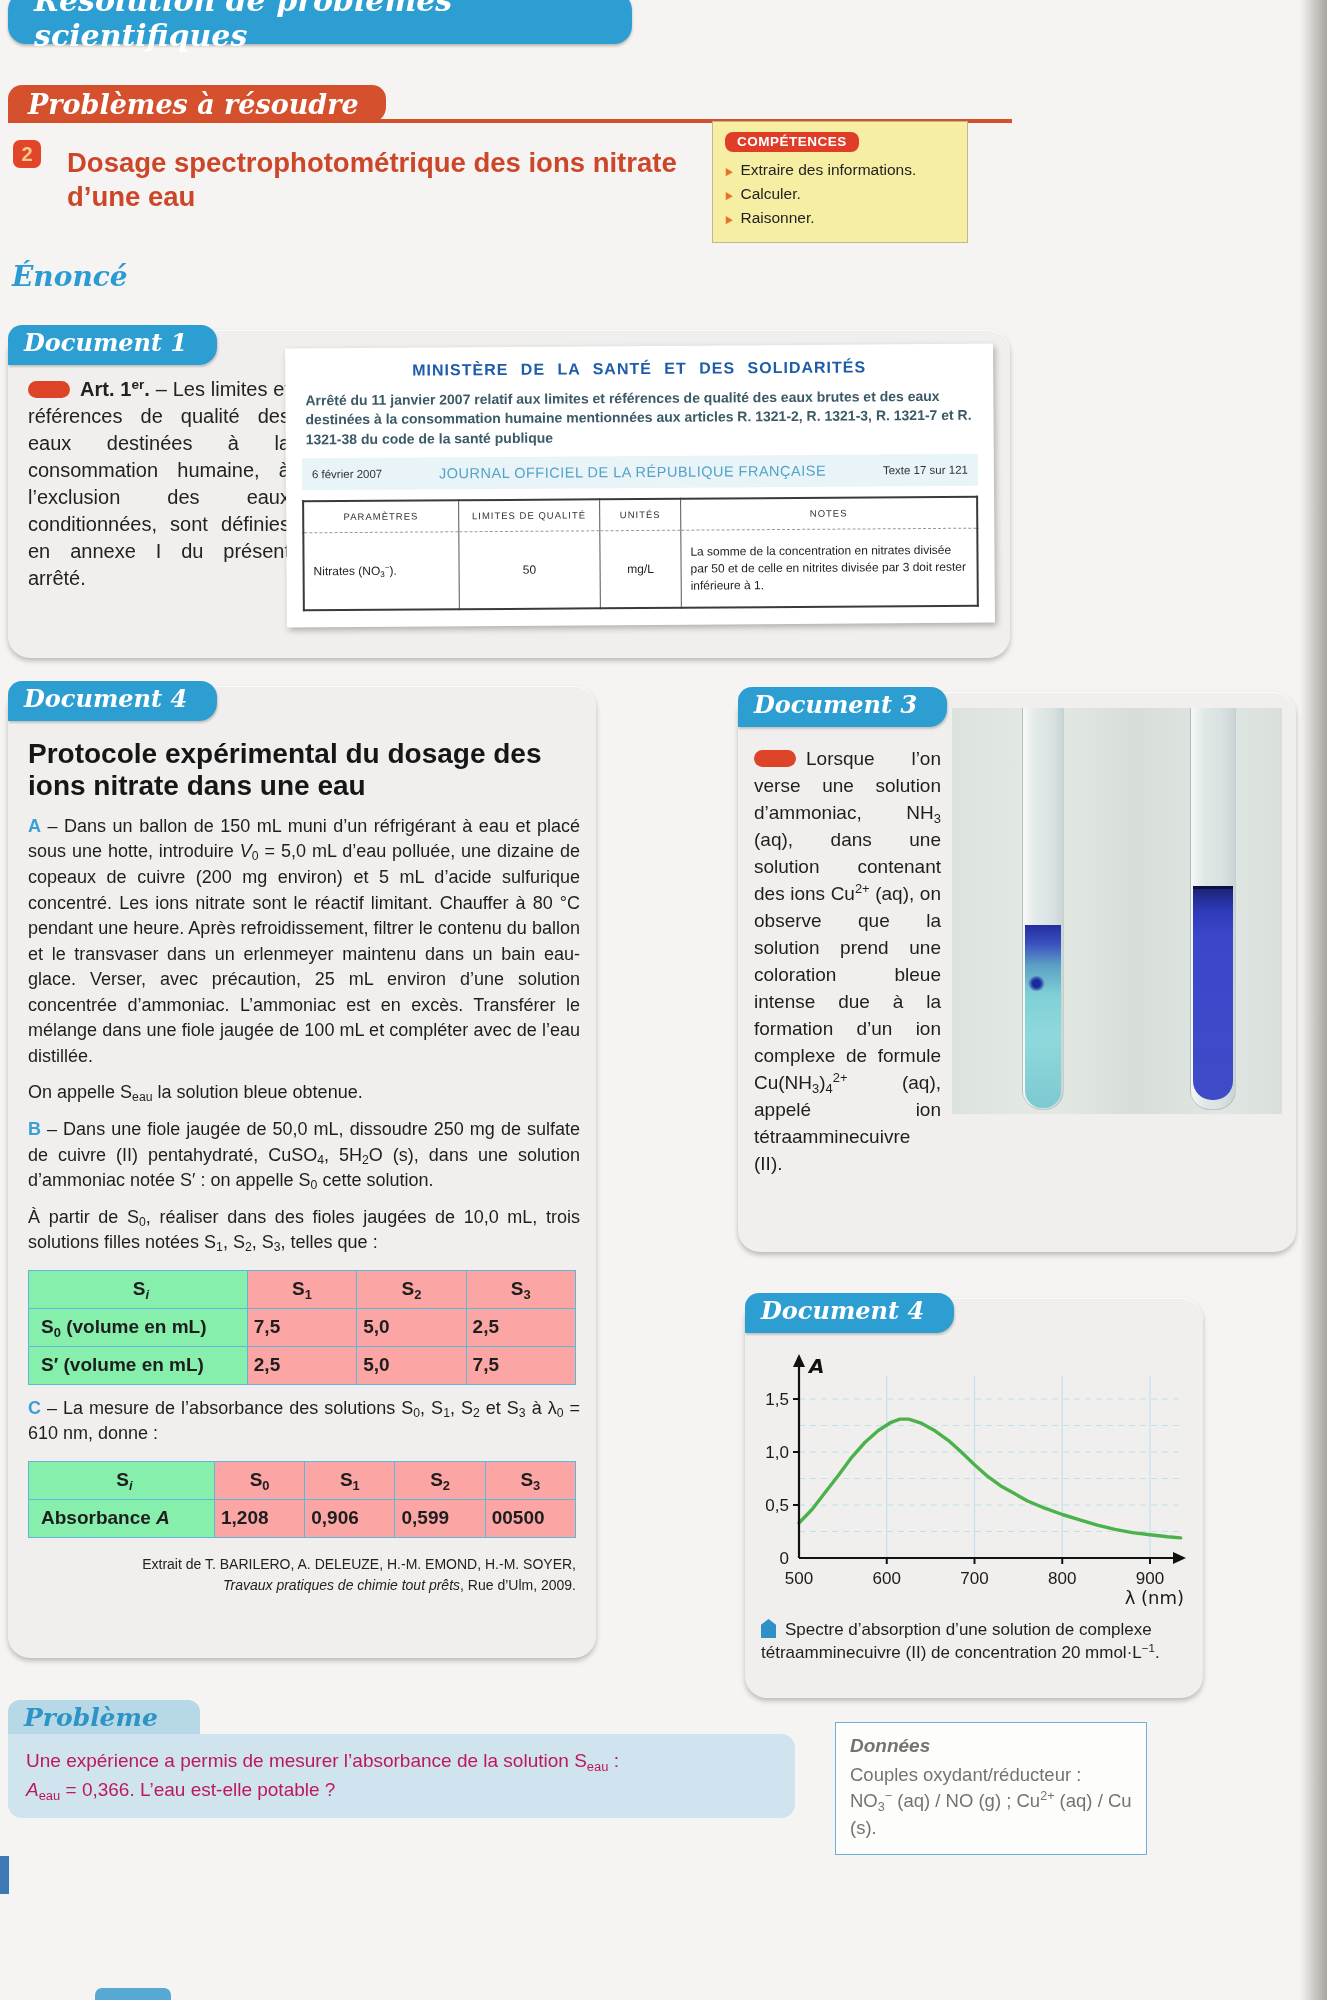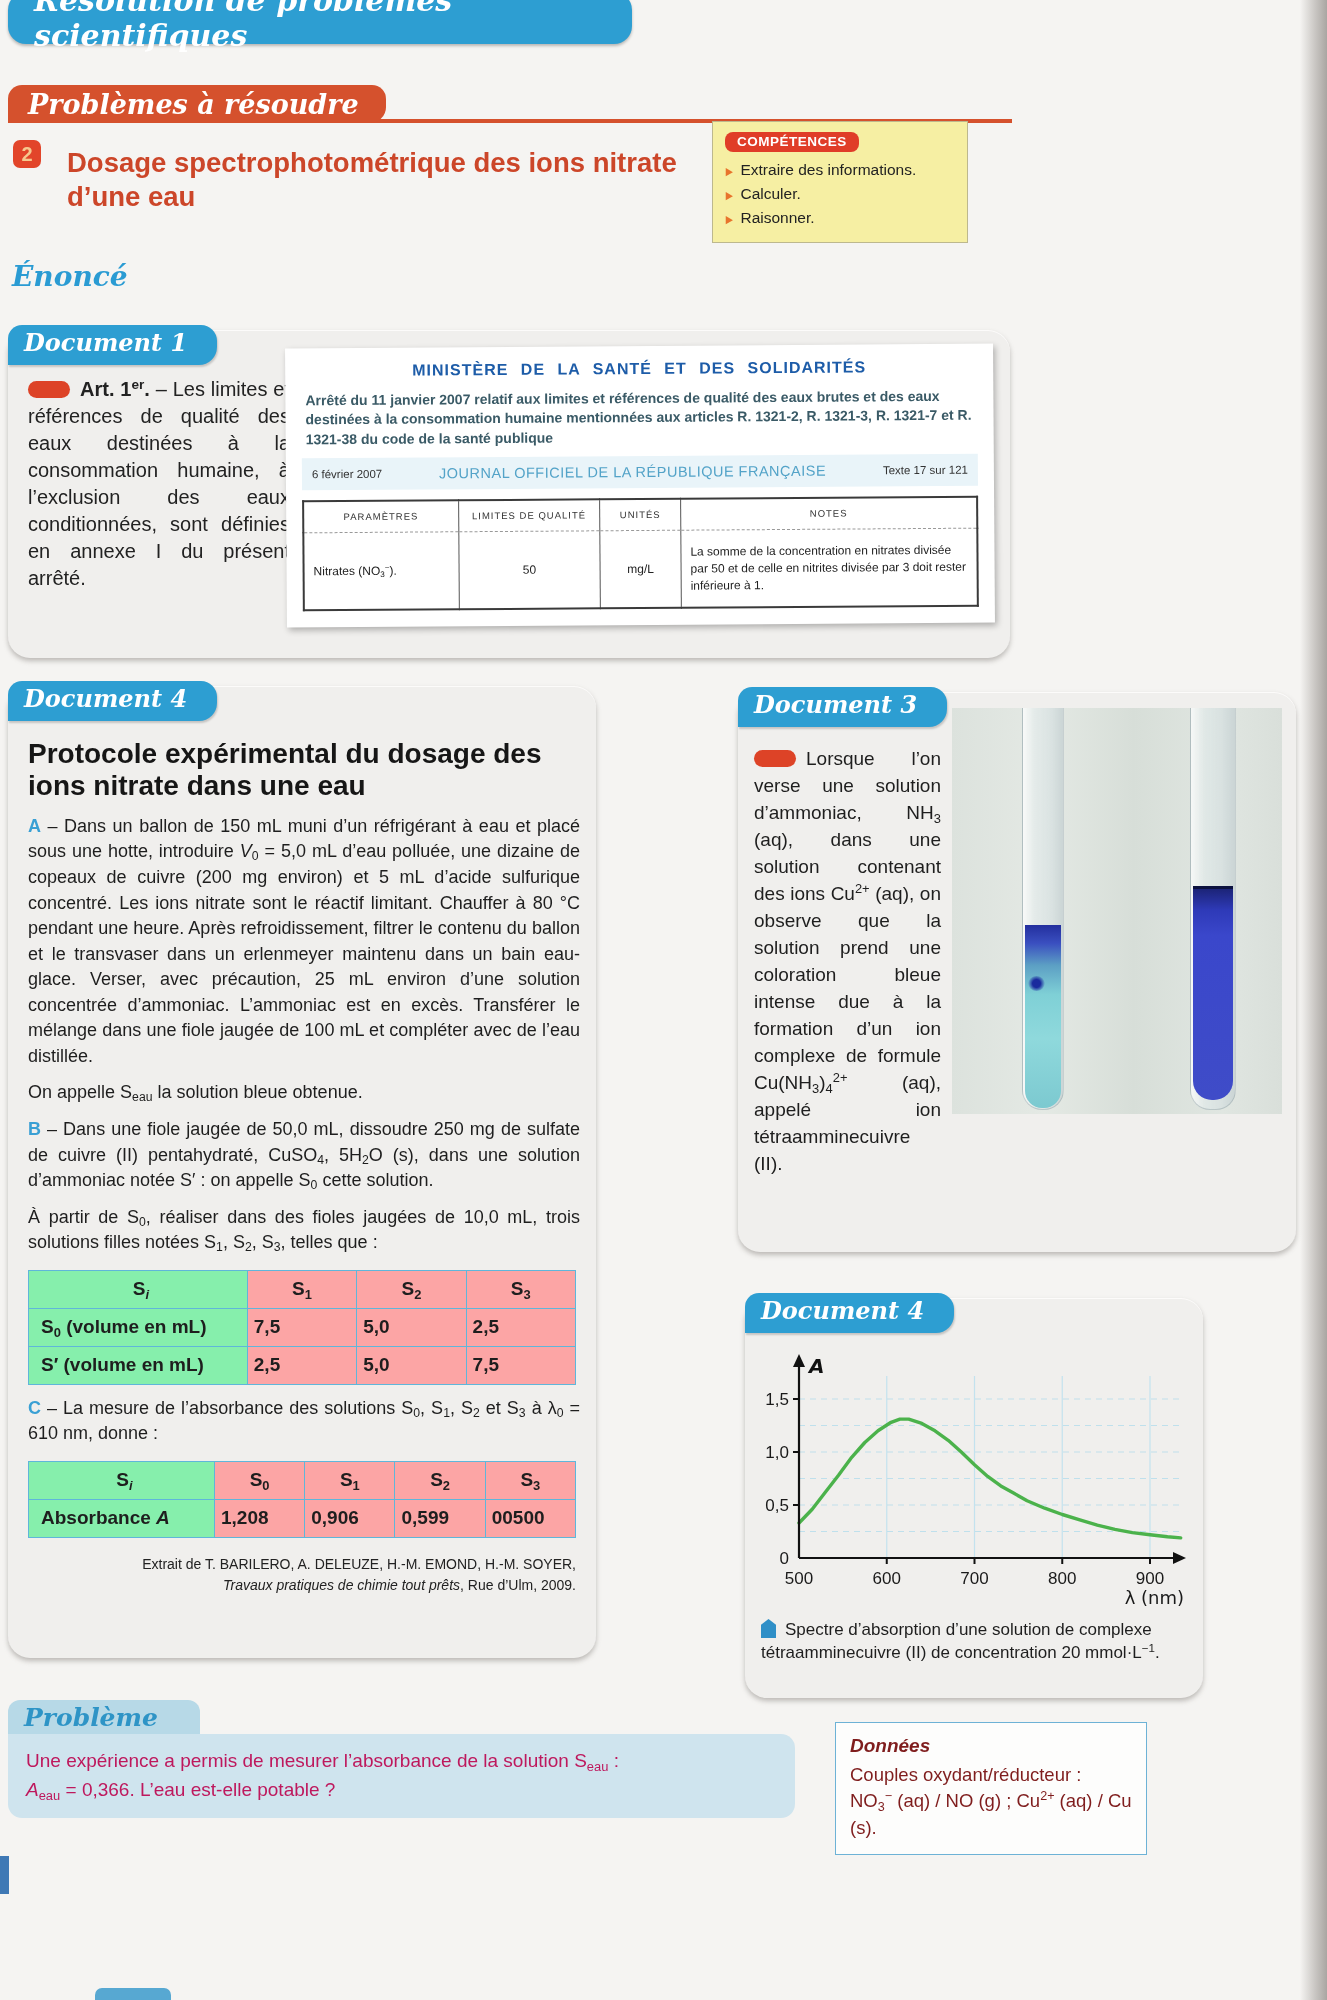--- a/index.html
+++ b/index.html
@@ -97,21 +97,21 @@
       clip-path:polygon(50% 0,100% 30%,100% 100%,0 100%,0 30%);margin-right:9px;vertical-align:-3px;}
   
   .prob-tab{position:absolute;left:8px;top:1700px;background:#b7d9e7;color:#2e94c6;
       font:bold italic 25px "DejaVu Serif",serif;padding:3px 42px 6px 16px;border-radius:12px 12px 0 0;}
   .prob-body{position:absolute;left:8px;top:1734px;width:787px;height:84px;background:#cfe4ee;
       border-radius:0 14px 14px 14px;padding:13px 18px;box-sizing:border-box;
       font-size:19px;line-height:1.5;color:#be185d;}
   .prob-body p{margin:0;}
   .donnees{position:absolute;left:835px;top:1722px;width:312px;background:#fdfdfc;
       border:1.6px solid #6db2d6;padding:9px 14px 12px;box-sizing:border-box;
-      font-size:18.5px;line-height:1.45;color:#7f1d1d;}
+      font-size:18.5px;line-height:1.45;color:#737373;}
   .don-title{font-weight:bold;font-style:italic;font-size:19px;margin-bottom:2px;}
   
   .scan-edge{position:absolute;right:0;top:0;width:27px;height:100%;
       background:linear-gradient(90deg,rgba(180,175,170,0) 0%,rgba(150,145,140,.45) 55%,rgba(118,113,108,.6) 100%);}
   .blue-bar-left{position:absolute;left:0;top:1856px;width:9px;height:38px;background:#3f79b5;}
   .bottom-tab{position:absolute;left:95px;top:1988px;width:76px;height:12px;background:#57a8d2;
       border-radius:7px 7px 0 0;}
   sub,sup{font-size:68%;line-height:0;}
   sub{vertical-align:-0.28em;}
   sup{vertical-align:0.55em;}

